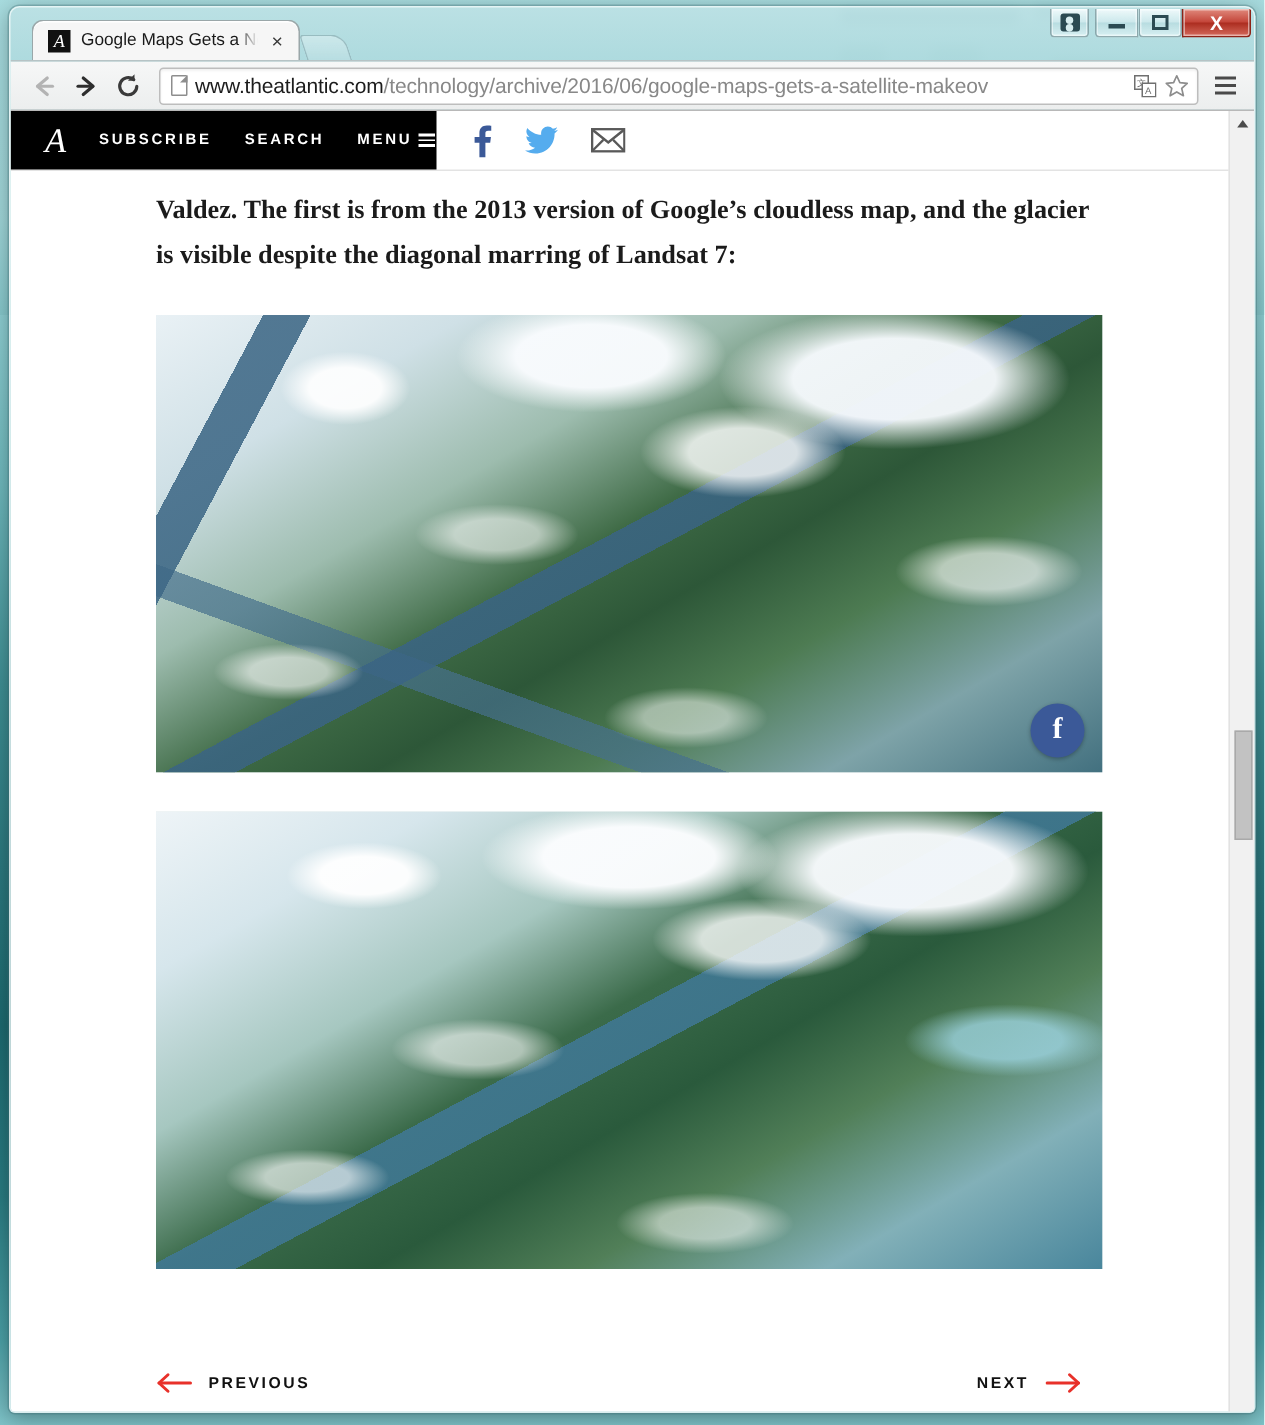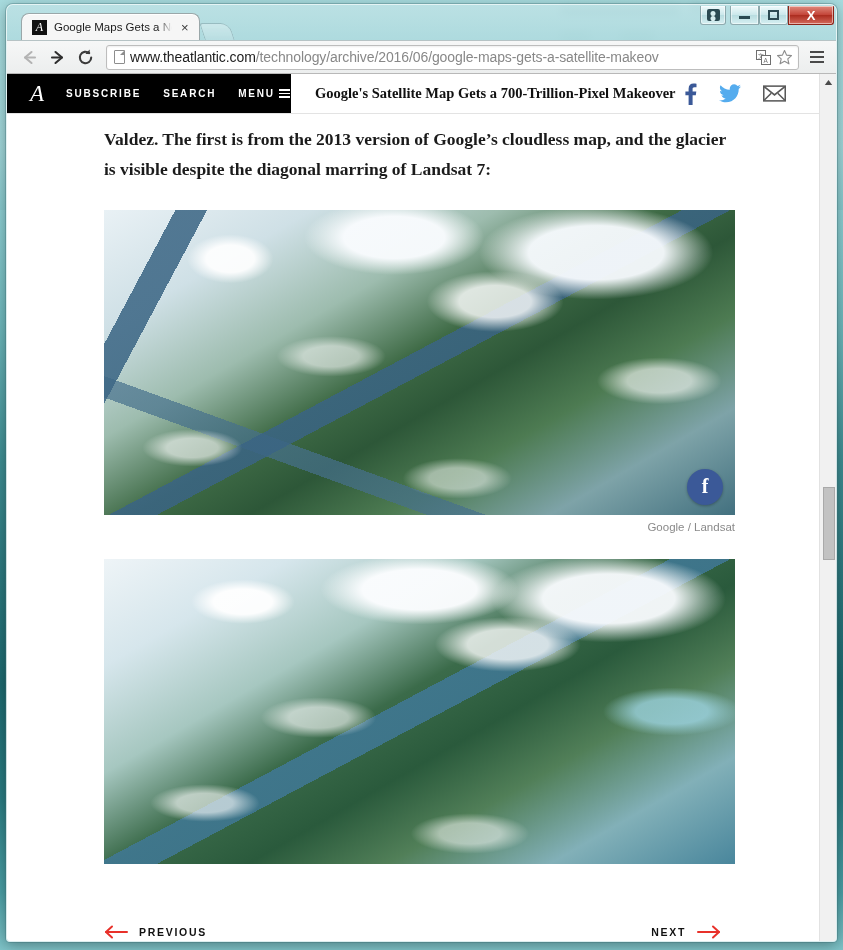--- a/index.html
+++ b/index.html
@@ -344,21 +344,21 @@
     font-weight: bold;
     font-size: 20px;
     line-height: 1;
     margin-bottom: 2px;
   }
 
   
   #pager {
     position: absolute;
     left: 97px; right: 115px;
-    bottom: 4px;
+    bottom: 14px;
     display: flex;
     justify-content: space-between;
     align-items: center;
   }
   .pager-link {
     display: flex;
     align-items: center;
     gap: 11px;
     font-size: 10.5px;
     font-weight: bold;
@@ -527,21 +527,20 @@
             <span>MENU</span>
             <span class="hamburger">
                 <i></i>
                 <i></i>
                 <i></i>
               </span>
           </span>
         </div>
 
         <div id="headline-strip">
-          <div id="headline">Google's Satellite Map Gets a 700-Trillion-Pixel Makeover</div>
           <div class="socials">
             <span class="soc">
               <svg width="13" height="22" viewBox="0 0 13 22" aria-hidden="true">
                 <path d="M8.6 22 V12.2 h3.2 l.5-3.8 H8.6 V6 c0-1.1.3-1.8 1.9-1.8 h2 V.8 C12.1.7 10.9.6 9.5.6 6.6.6 4.6 2.4 4.6 5.7 v2.7 H1.4 v3.8 h3.2 V22 z" fill="#3b5998"></path>
               </svg>
             </span>
             <span class="soc">
               <svg width="22" height="19" viewBox="0 0 24 20" aria-hidden="true">
                 <path d="M24 2.4c-.9.4-1.8.7-2.8.8 1-.6 1.8-1.6 2.2-2.7-1 .6-2 1-3.1 1.2A4.9 4.9 0 0 0 16.6 0c-2.7 0-4.9 2.2-4.9 4.9 0 .4 0 .8.1 1.1C7.7 5.8 4.1 3.9 1.7 1 1.3 1.8 1 2.6 1 3.5c0 1.7.9 3.2 2.2 4.1-.8 0-1.6-.2-2.2-.6v.1c0 2.4 1.7 4.4 3.9 4.8-.4.1-.8.2-1.3.2-.3 0-.6 0-.9-.1.6 2 2.4 3.4 4.6 3.4-1.7 1.3-3.8 2.1-6.1 2.1-.4 0-.8 0-1.2-.1 2.2 1.4 4.8 2.2 7.5 2.2 9.1 0 14-7.5 14-14v-.6c1-.7 1.8-1.6 2.5-2.6z" fill="#55acee"></path>
               </svg>
@@ -561,21 +560,20 @@
 
         <p class="para" id="para1">Valdez. The first is from the 2013 version of Google’s cloudless map, and the glacier is visible despite the diagonal marring of Landsat 7:</p>
 
         <div class="figure">
           <div class="sat-img" title="Satellite view of Columbia Glacier near Valdez, Alaska, 2013 version with diagonal Landsat 7 scarring">
             <div class="terrain t1"></div>
             <div class="fb-share">
               <span>f</span>
             </div>
           </div>
-          <div class="caption">Google / Landsat</div>
         </div>
 
 
         <div class="figure">
           <div class="sat-img" title="Satellite view of Columbia Glacier near Valdez, Alaska, newer version without diagonal scarring">
             <div class="terrain t2"></div>
           </div>
         </div>
 
         <div id="pager">

